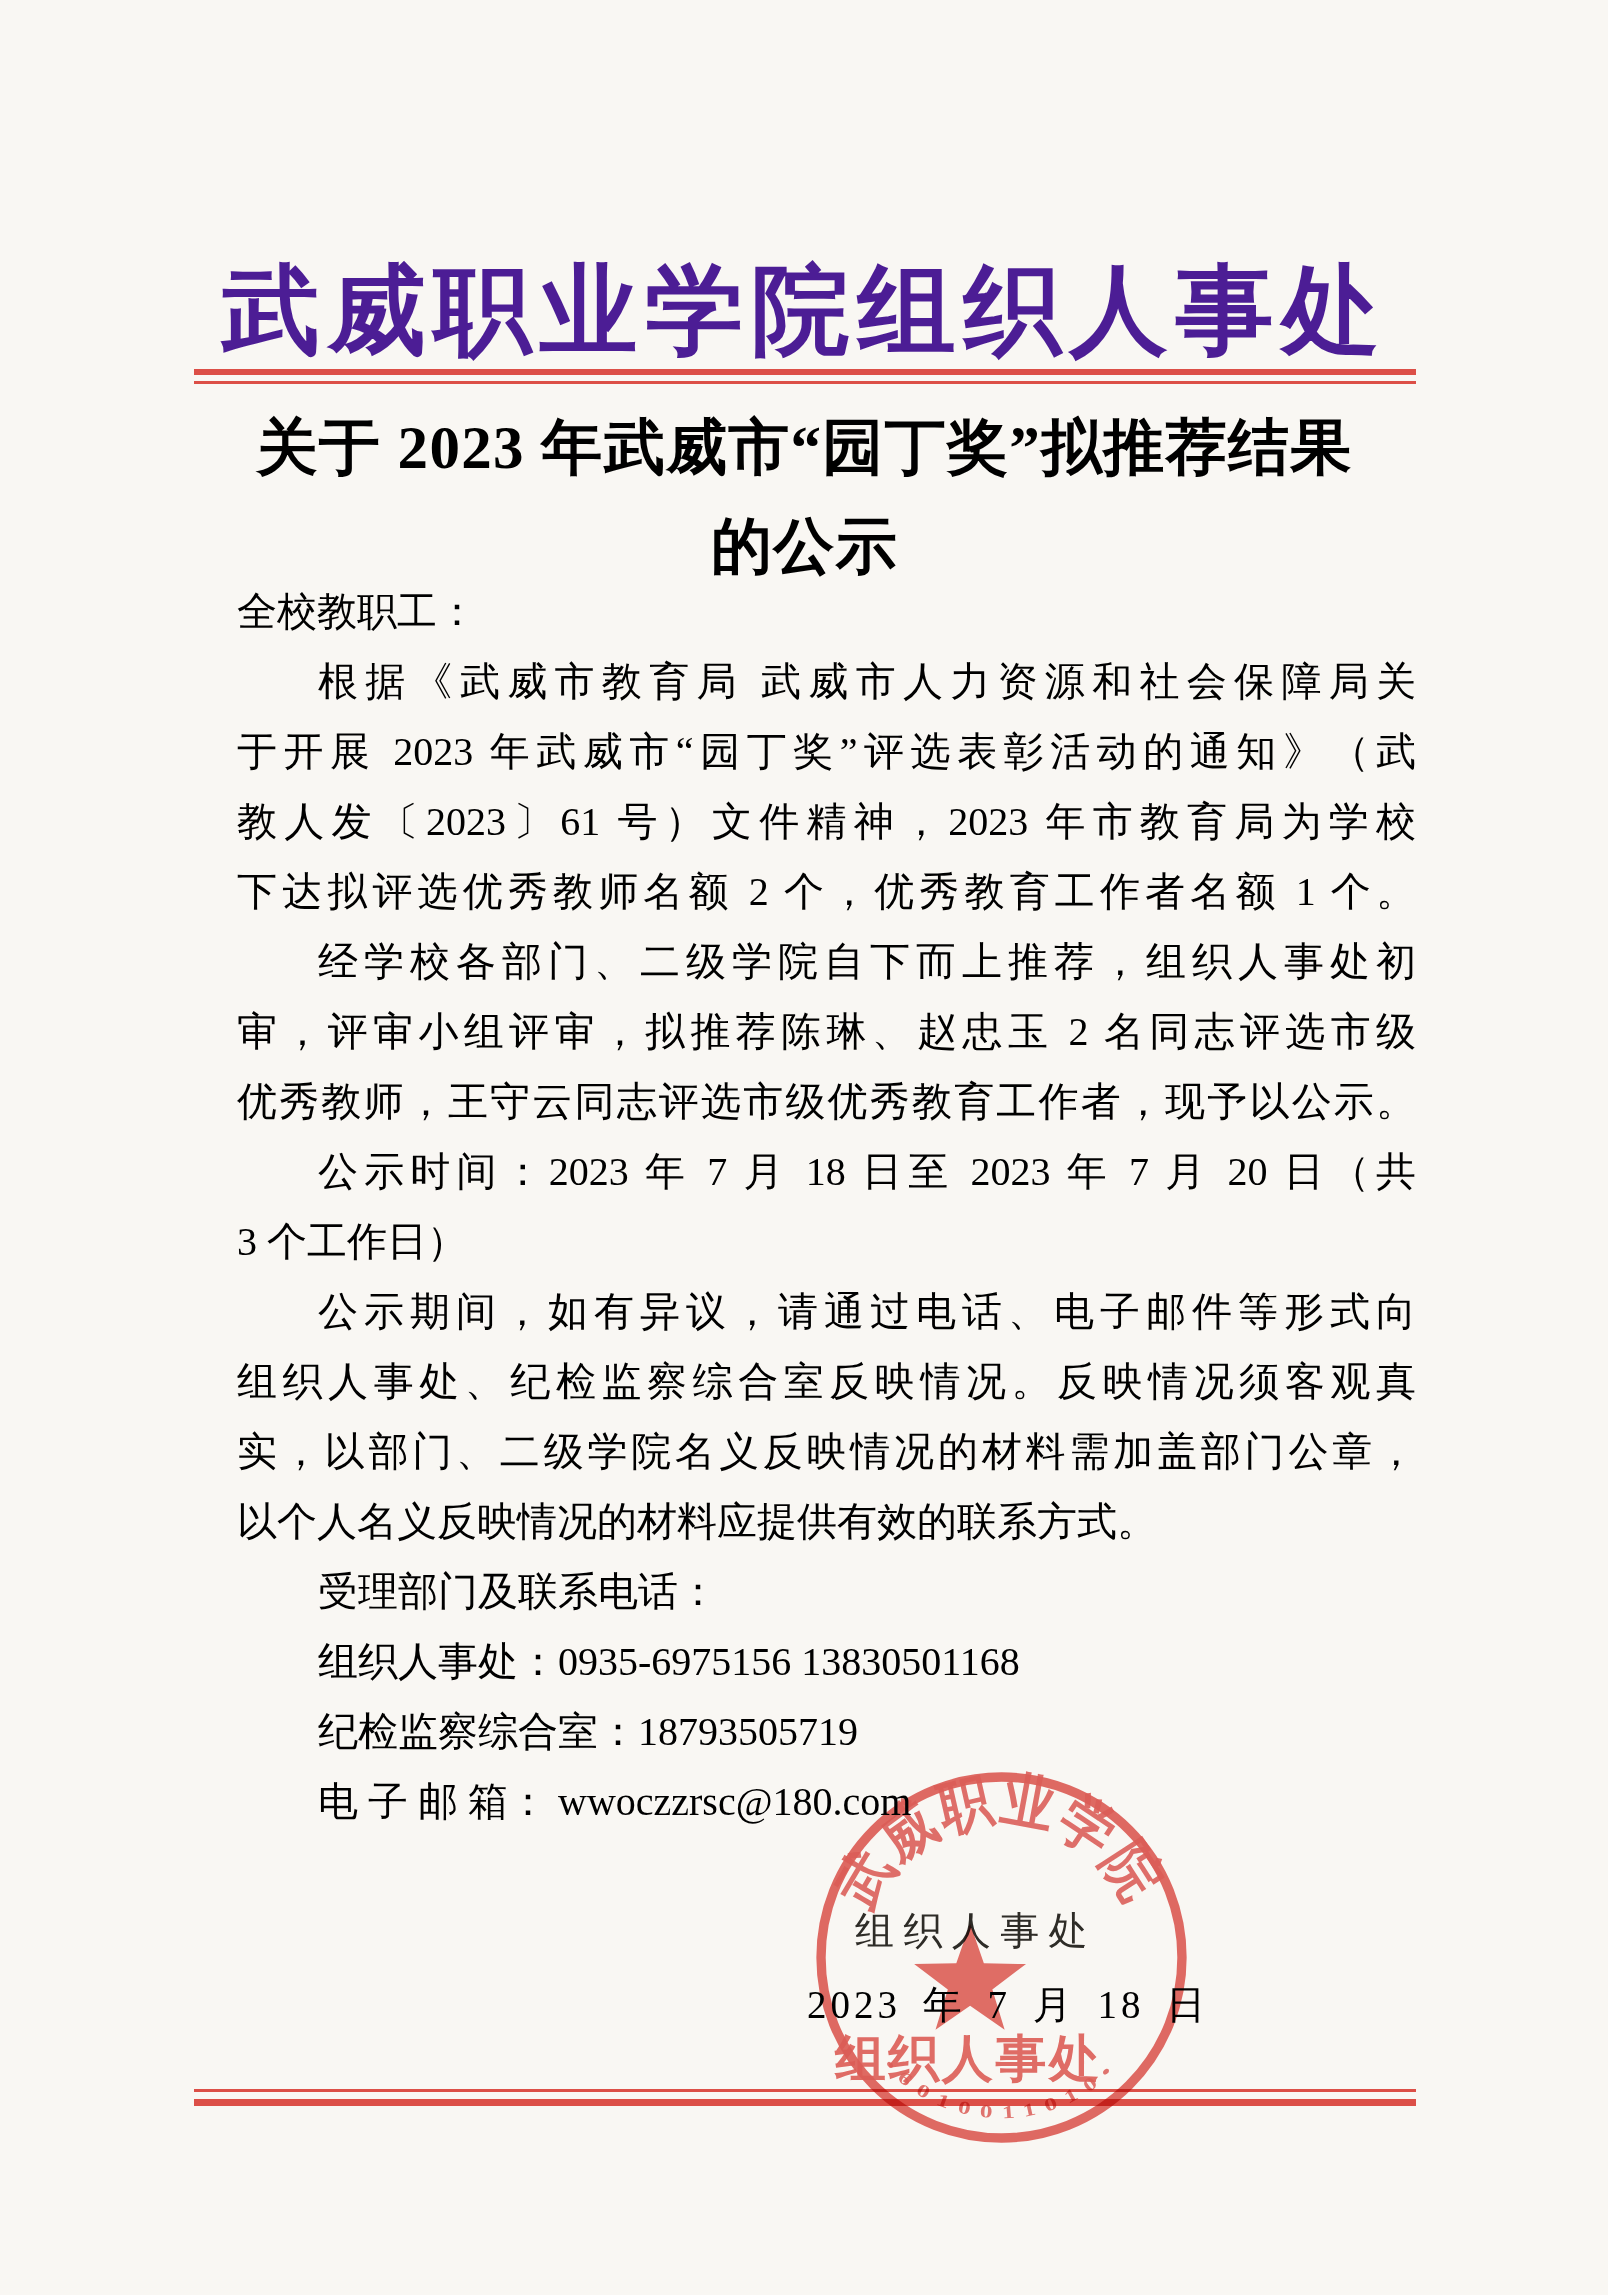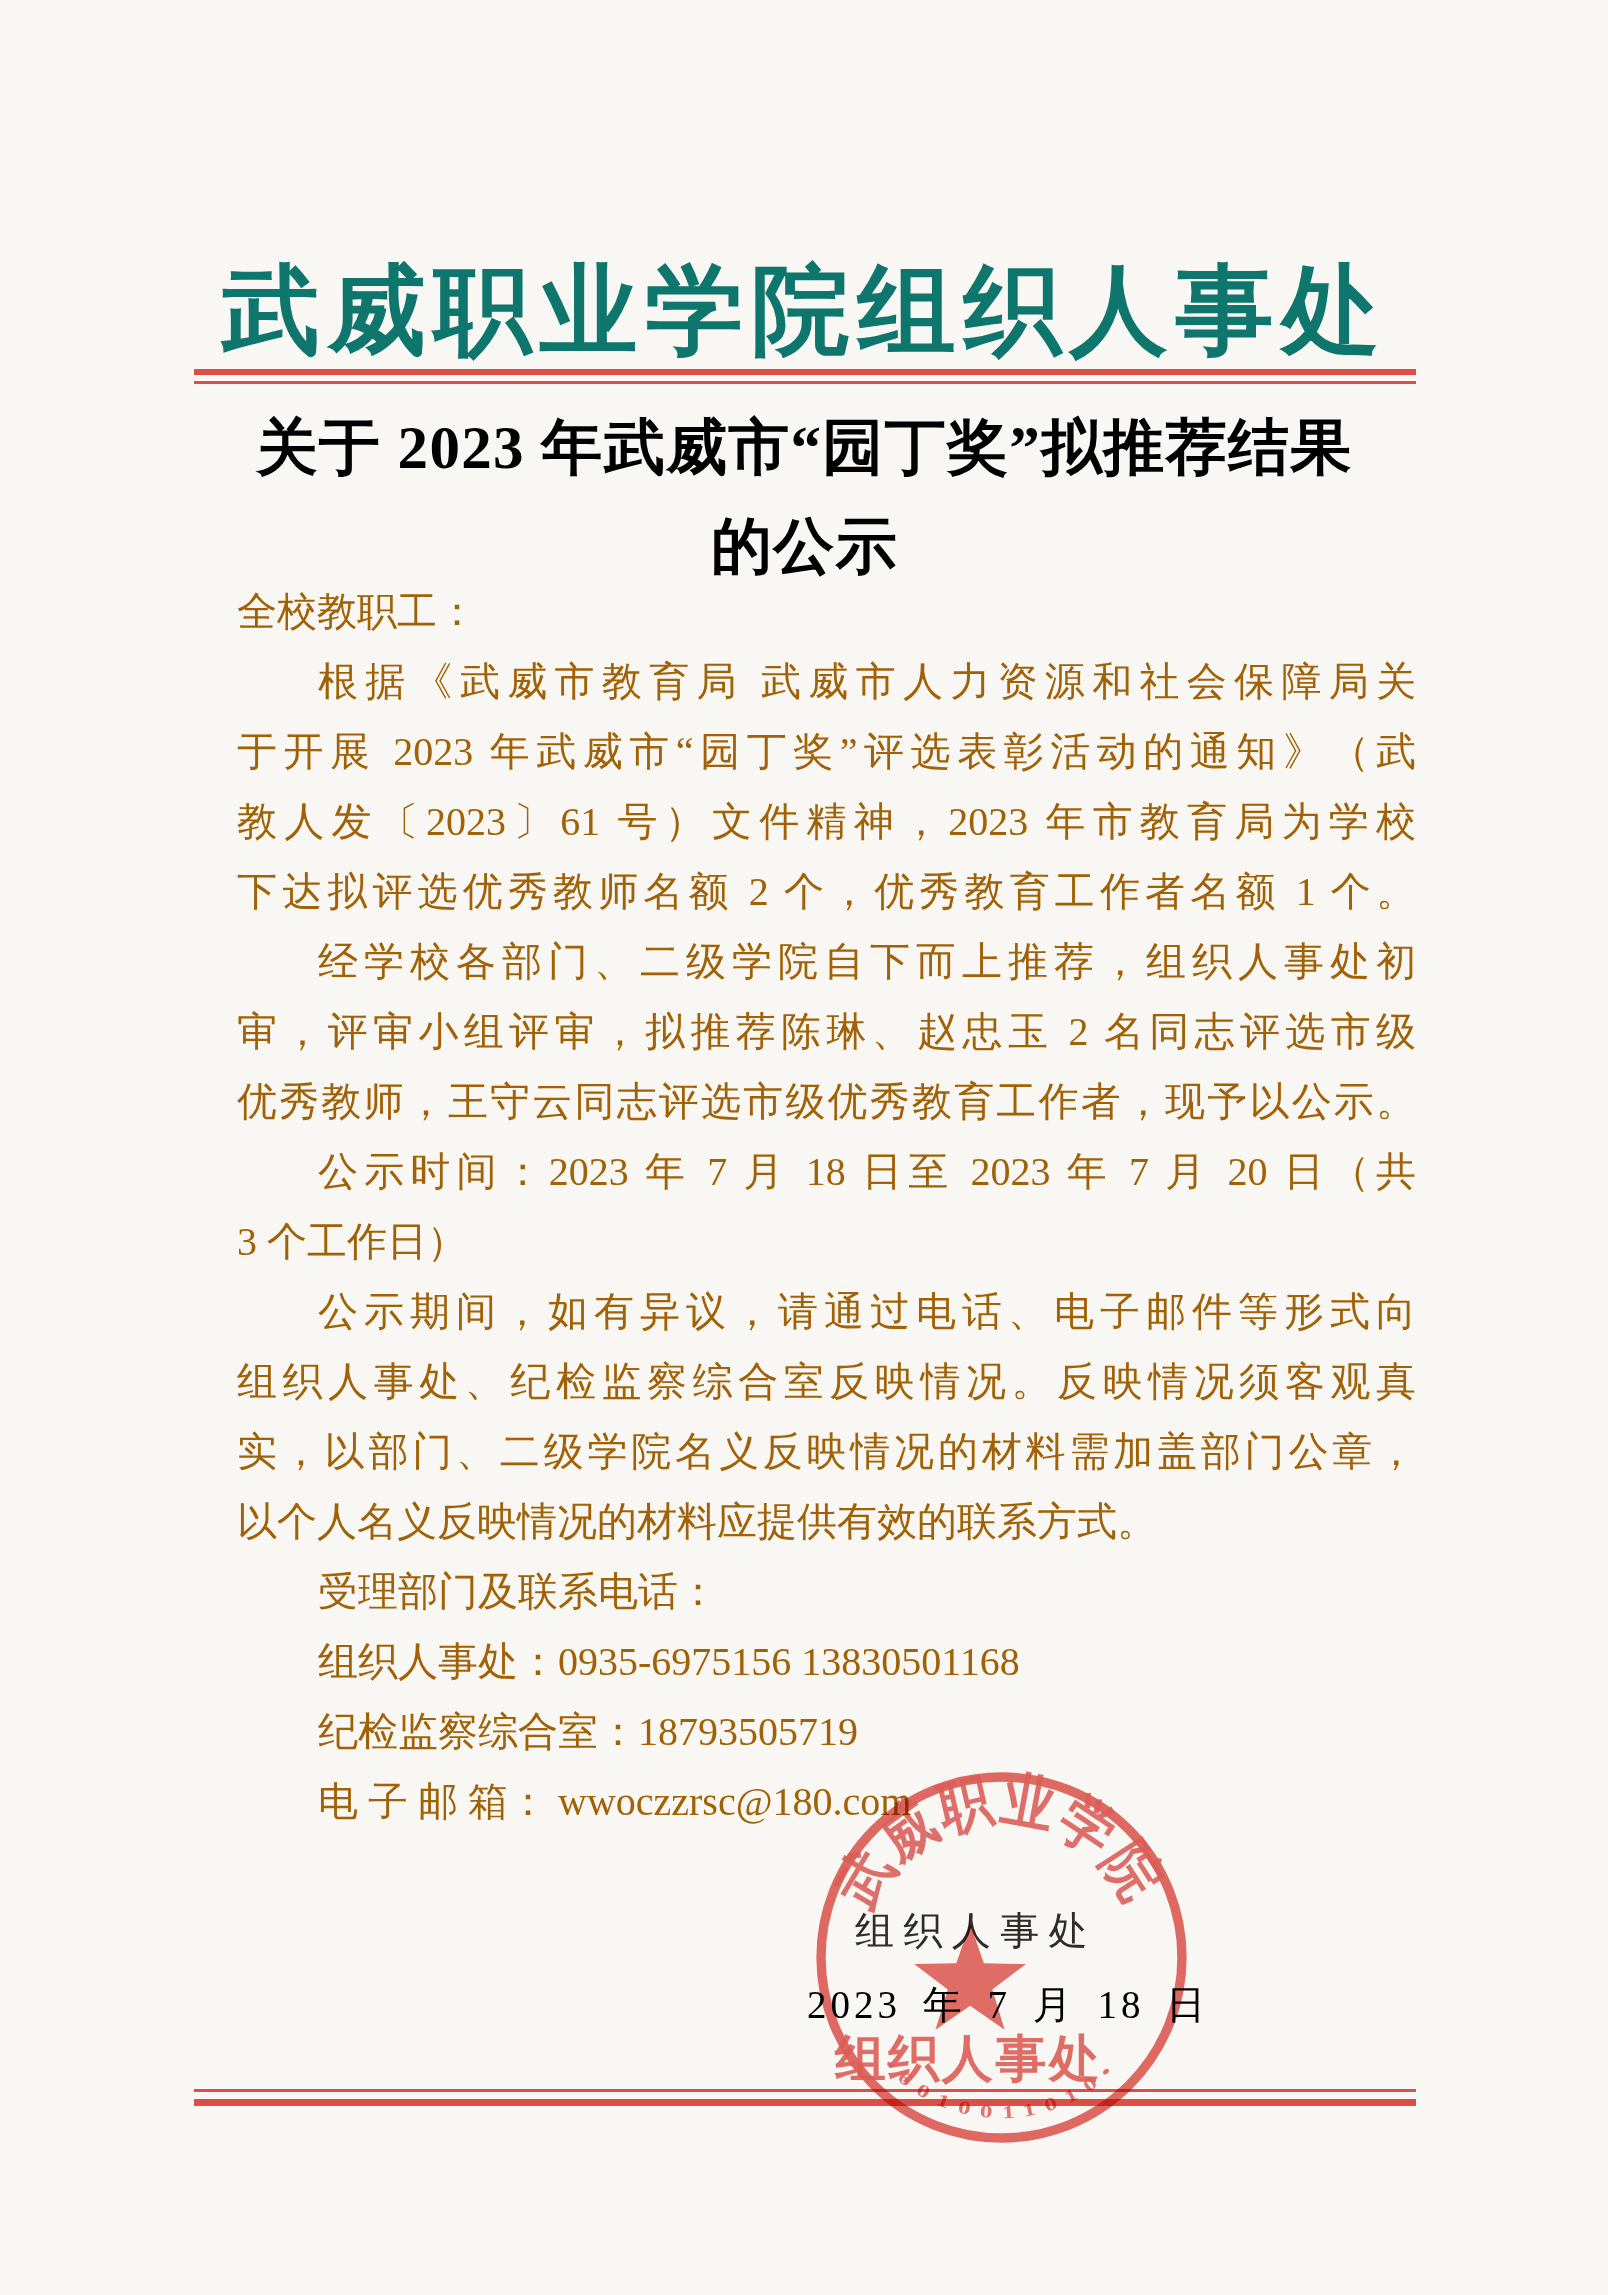--- a/index.html
+++ b/index.html
@@ -11,21 +11,21 @@
     overflow:hidden;
   }
   .page{position:absolute;inset:0;}
 
   
   .letterhead{
     position:absolute;top:246px;left:0;width:100%;
     text-align:center;
     font-size:98px;font-weight:bold;
     letter-spacing:8px;
-    color:#0f766e;
+    color:#4c1d95;
     white-space:nowrap;
   }
   .rule{position:absolute;left:194px;width:1222px;background:#dc4f47;}
   .rule-top-thick{top:369px;height:6px;}
   .rule-top-thin{top:381px;height:3.3px;}
   .rule-bottom-thin{top:2089px;height:3.3px;}
   .rule-bottom-thick{top:2099px;height:7.3px;}
 
   
   .doc-title{
@@ -33,21 +33,21 @@
     margin:0;text-align:center;
     font-size:61px;line-height:99px;font-weight:bold;
     color:#000000;letter-spacing:1.3px;
   }
   .doc-title span{display:block;}
 
   
   .body-text{
     position:absolute;left:237px;top:577px;width:1179px;
     font-size:40px;line-height:70px;
-    color:#a16207;
+    color:#000000;
   }
   .line{white-space:nowrap;}
   .line.indent{padding-left:81px;}
   .line.justify{
     white-space:normal;
     text-align:justify;
     text-align-last:justify;
   }
 
   

